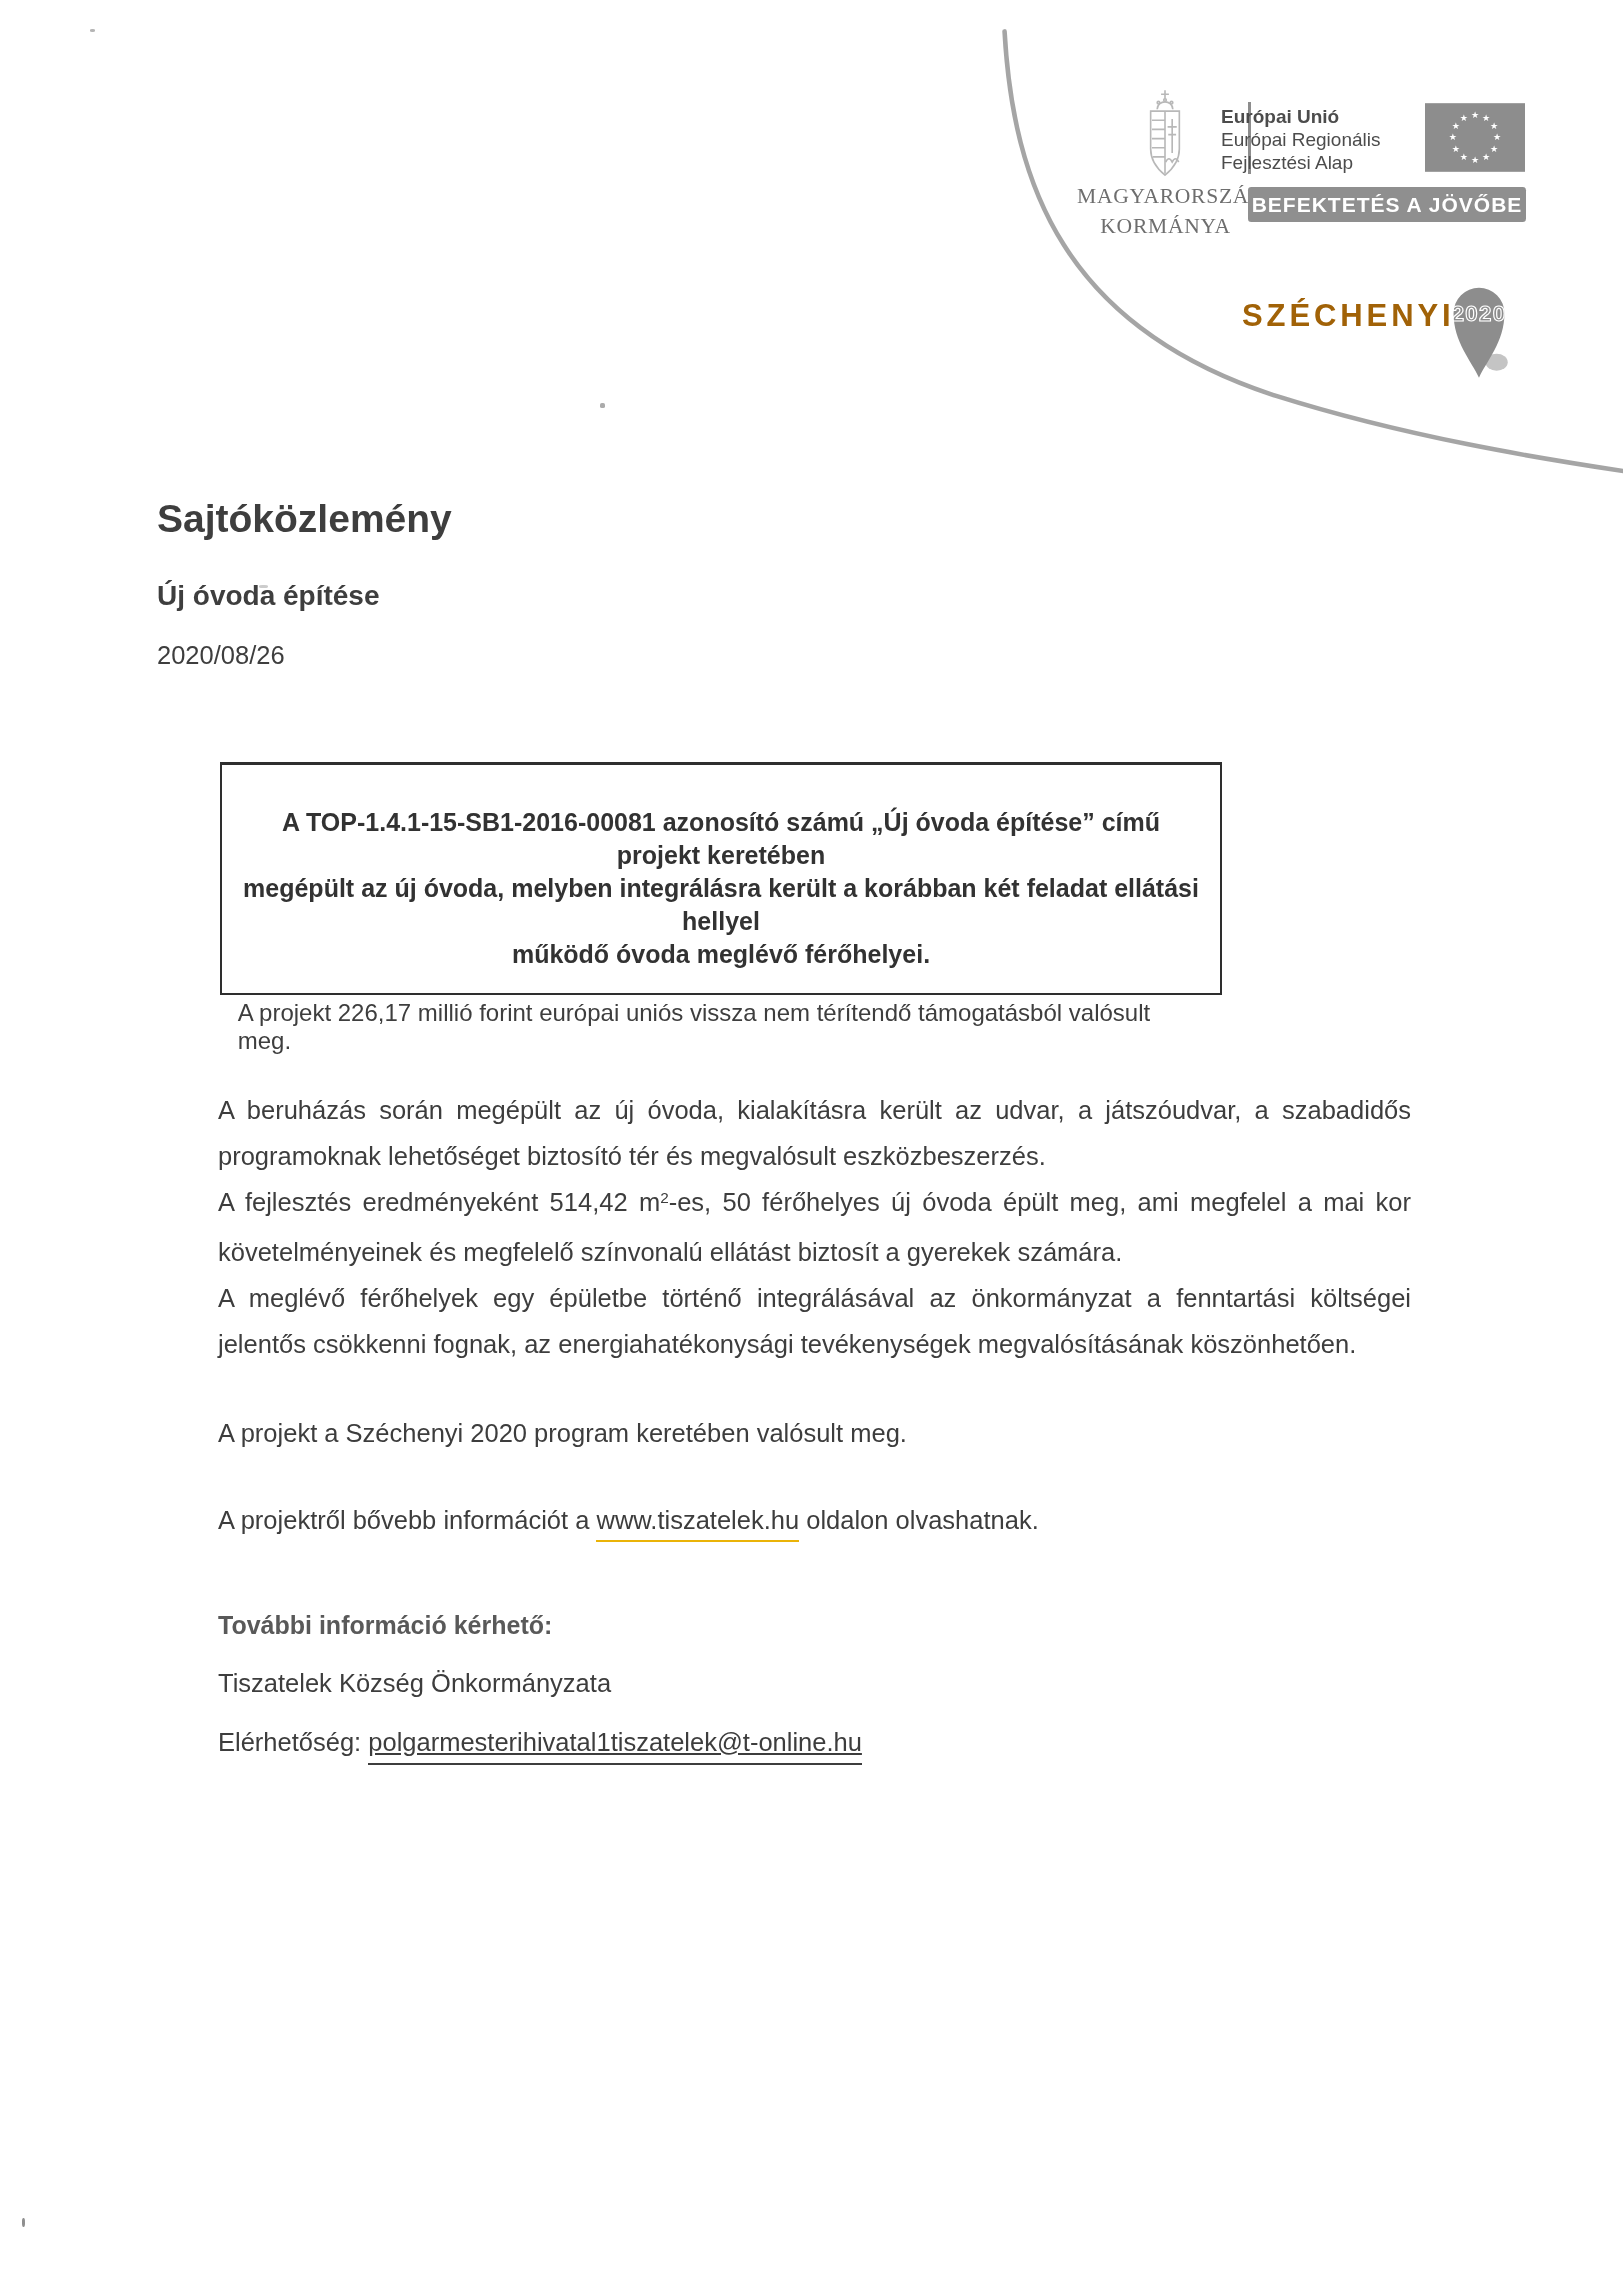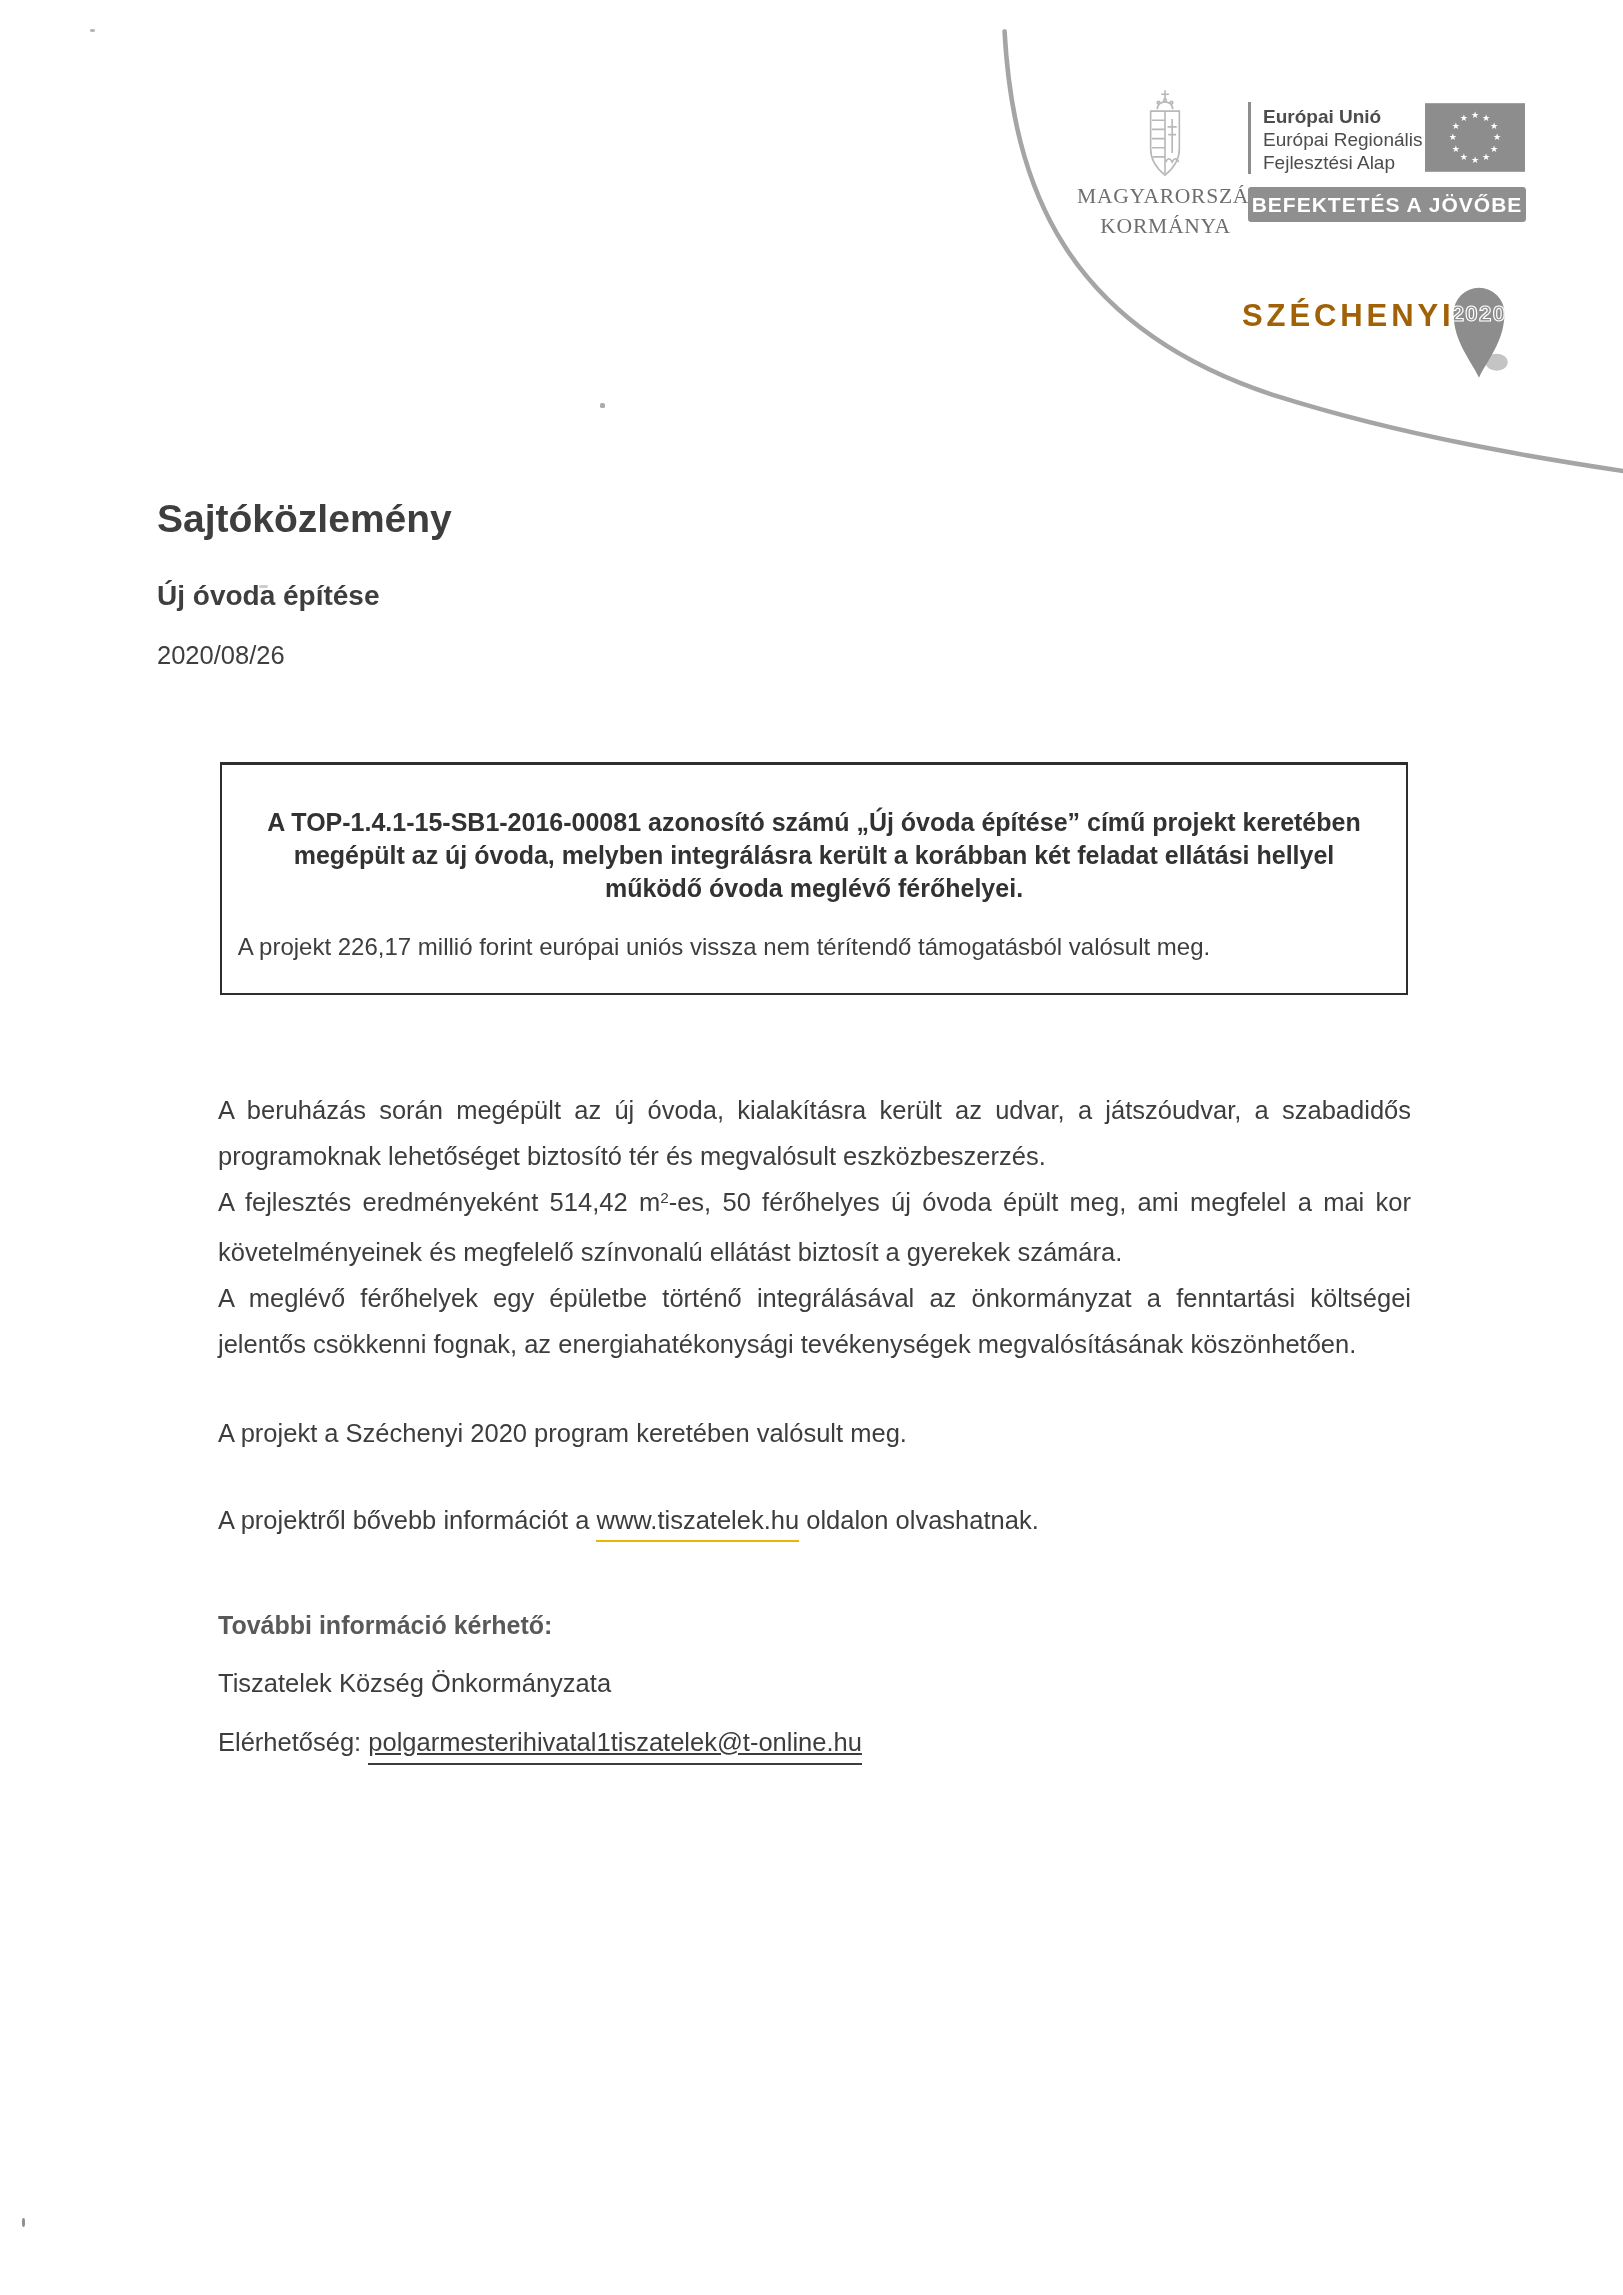--- a/index.html
+++ b/index.html
@@ -12,41 +12,41 @@
   
   .swoosh { position:absolute; left:0; top:0; width:1623px; height:589px; pointer-events:none; }
   .coat-arms { position:absolute; left:1144px; top:89px; width:42px; height:90px; }
   .gov-text {
     position:absolute; left:1077px; top:186px; width:177px; text-align:center;
     font-family:"Liberation Serif", serif; color:#6e6e6e; letter-spacing:0.7px;
   }
   .gov-line1 { font-size:21.6px; line-height:21.6px; }
   .gov-line2 { font-size:21.6px; line-height:21.6px; margin-top:8px; }
   .eu-divider { position:absolute; left:1248px; top:102px; width:2.6px; height:72px; background:#8d8d8d; }
-  .eu-text { position:absolute; left:1263px; top:105px; font-size:19px; line-height:23px; color:#4c4c4c; }
+  .eu-text { position:absolute; left:1221px; top:105px; font-size:19px; line-height:23px; color:#4c4c4c; }
   .eu-text .b { font-weight:bold; }
   .eu-flag { position:absolute; left:1425px; top:103px; width:100px; height:69px; }
   .banner {
     position:absolute; left:1248px; top:187px; width:278px; height:35px;
     background:#8f8f8f; border-radius:3.3px; color:#ffffff; font-weight:bold;
     font-size:21px; line-height:35px; text-align:center; letter-spacing:1px;
   }
   .szechenyi-name {
     position:absolute; left:1242px; top:298px; font-size:31px; font-weight:bold;
     color:#a16207; letter-spacing:3.9px;
   }
   .szechenyi-pin { position:absolute; left:1447px; top:279px; width:64px; height:101px; }
   
   .title-wrap { position:absolute; left:157px; width:1309px; color:#3e3e3e; }
   .doc-title    { top:497px; font-size:39px; font-weight:bold; }
   .doc-subtitle { top:580px; font-size:28px; font-weight:bold; }
   .doc-date     { top:641px; font-size:25.5px; font-weight:normal; }
   
   .hl-box {
-    position:absolute; left:220px; top:762px; width:1188px; height:233px;
+    position:absolute; left:220px; top:762px; width:1002px; height:233px;
     border:2px solid #2e2e2e; border-top-width:3.9px; padding:41px 15.7px 0 15.7px;
   }
   .hl-heading { font-size:25px; font-weight:bold; line-height:33px; text-align:center; color:#323232; }
   .hl-body { margin-top:27.5px; font-size:24px; color:#3e3e3e; }
   
   .body-text { position:absolute; left:218px; top:1087px; width:1193px; font-size:25.5px; line-height:46px; }
   .jline { text-align:justify; text-align-last:justify; }
   .lline { text-align:left; }
   .para4 { margin-top:43px; }
   .para5 { margin-top:41px; }

